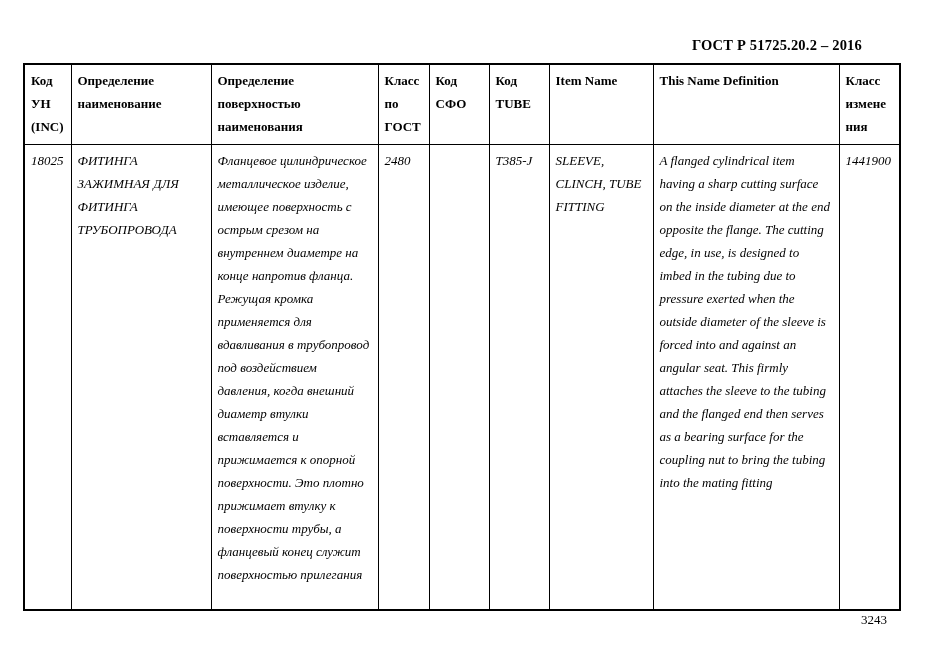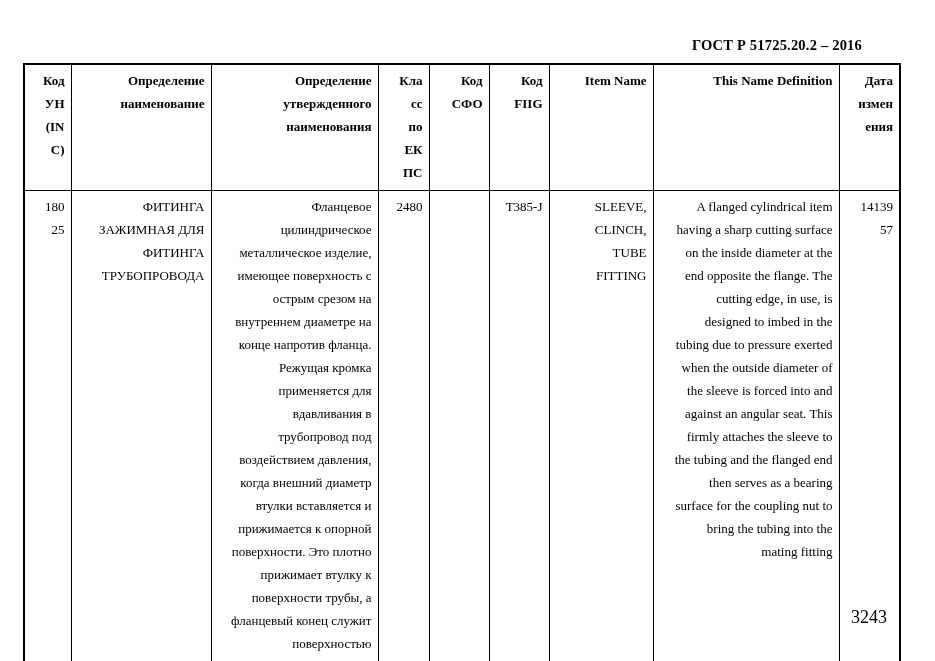--- a/index.html
+++ b/index.html
@@ -32,47 +32,48 @@
     left: 23px;
     width: 876px;
     border-collapse: collapse;
     table-layout: fixed;
     border: 2px solid #000000;
   }
   table.inc-table th,
   table.inc-table td {
     border: 1px solid #000000;
     vertical-align: top;
-    text-align: right;
-    padding: 4px 6px 6px 16px;
+    text-align: left;
+    padding: 4px 6px 6px 6px;
     font-size: 13px;
     line-height: 23px;
     overflow-wrap: break-word;
     word-wrap: break-word;
   }
   table.inc-table th {
     font-weight: bold;
   }
   .col-inc       { width: 47px; }
   .col-name      { width: 140px; }
   .col-def       { width: 167px; }
   .col-ekps      { width: 51px; }
   .col-sfo       { width: 60px; }
   .col-fiig      { width: 60px; }
   .col-itemname  { width: 104px; }
   .col-itemdef   { width: 186px; }
   .col-date      { width: 61px; }
   td.body-cell {
     height: 465px;
+    font-style: italic;
   }
   .page-number {
     position: absolute;
     bottom: 33px;
     right: 48px;
-    font-size: 18px;
+    font-size: 13px;
   }
 </style>
 </head>
 <body>
 
 <div class="page">
 
   <div class="doc-header">ГОСТ Р 51725.20.2 – 2016</div>
 
   <table class="inc-table">
@@ -84,39 +85,39 @@
       <col class="col-sfo">
       <col class="col-fiig">
       <col class="col-itemname">
       <col class="col-itemdef">
       <col class="col-date">
     </colgroup>
     <thead>
       <tr>
         <th>Код УН (INC)</th>
         <th>Определение наименование</th>
-        <th>Определение утвержденного наименования</th>
-        <th>Класс по ЕКПС</th>
+        <th>Определение поверхностью наименования</th>
+        <th>Класс по ГОСТ</th>
         <th>Код СФО</th>
-        <th>Код FIIG</th>
+        <th>Код TUBE</th>
         <th>Item Name</th>
         <th>This Name Definition</th>
-        <th>Дата изменения</th>
+        <th>Класс изменения</th>
       </tr>
     </thead>
     <tbody>
       <tr>
         <td class="body-cell">18025</td>
         <td class="body-cell">ФИТИНГА ЗАЖИМНАЯ ДЛЯ ФИТИНГА ТРУБОПРОВОДА</td>
         <td class="body-cell">Фланцевое цилиндрическое металлическое изделие, имеющее поверхность с острым срезом на внутреннем диаметре на конце напротив фланца. Режущая кромка применяется для вдавливания в трубопровод под воздействием давления, когда внешний диаметр втулки вставляется и прижимается к опорной поверхности. Это плотно прижимает втулку к поверхности трубы, а фланцевый конец служит поверхностью прилегания</td>
         <td class="body-cell">2480</td>
         <td class="body-cell"></td>
         <td class="body-cell">T385-J</td>
         <td class="body-cell">SLEEVE, CLINCH, TUBE FITTING</td>
         <td class="body-cell">A flanged cylindrical item having a sharp cutting surface on the inside diameter at the end opposite the flange. The cutting edge, in use, is designed to imbed in the tubing due to pressure exerted when the outside diameter of the sleeve is forced into and against an angular seat. This firmly attaches the sleeve to the tubing and the flanged end then serves as a bearing surface for the coupling nut to bring the tubing into the mating fitting</td>
-        <td class="body-cell">1413957</td>
+        <td class="body-cell">1441900</td>
       </tr>
     </tbody>
   </table>
 
   <div class="page-number">3243</div>
 
 </div>
 
 </body></html>

